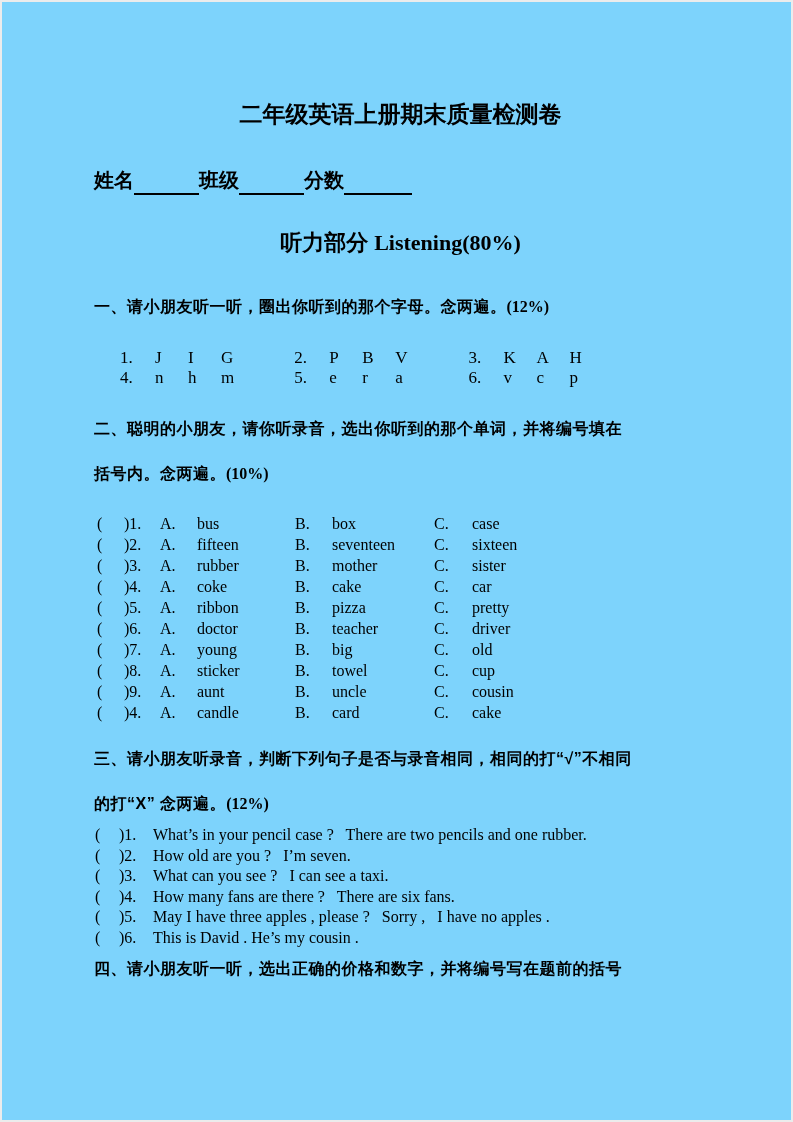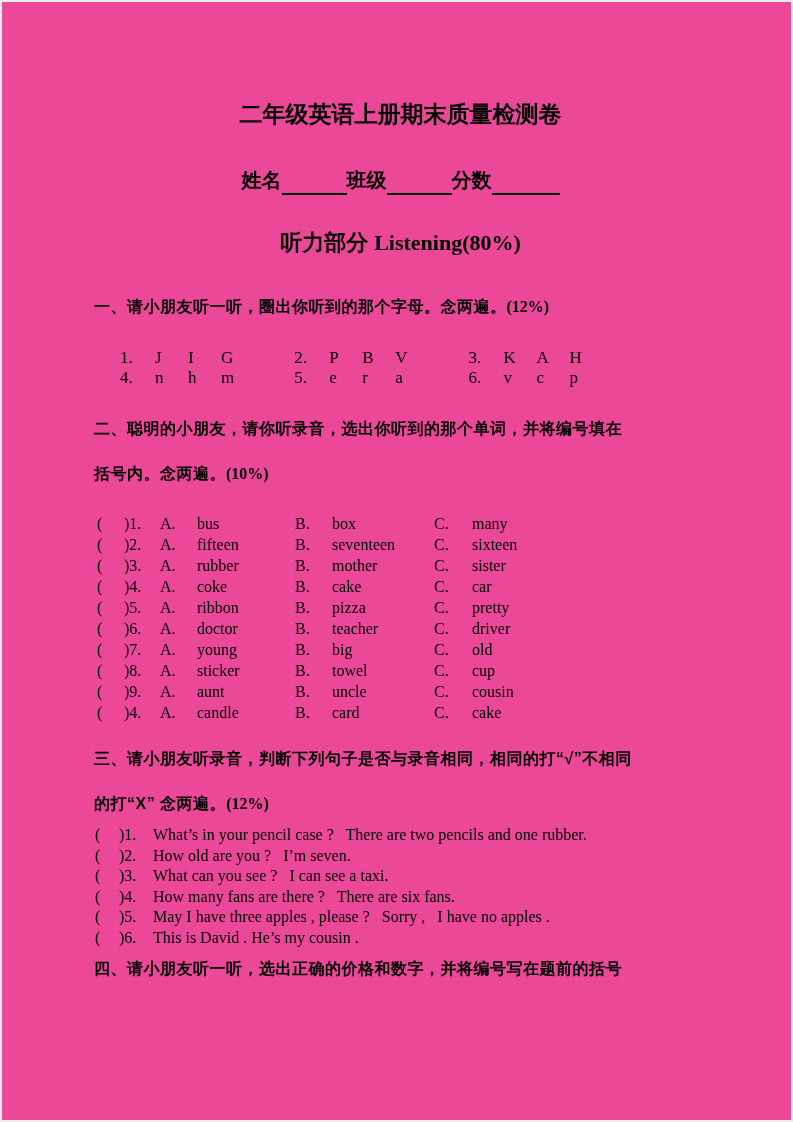--- a/index.html
+++ b/index.html
@@ -1,38 +1,37 @@
 <!DOCTYPE html>
 <html><head>
 <meta charset="utf-8">
 <style>
   html,body { margin:0; padding:0; background:#9e9e9e; }
   .page {
     position:relative;
     width:793px; height:1122px;
     margin:0 auto;
-    background:#ec4899;
+    background:#7dd3fc;
     color:#000;
     box-sizing:border-box;
     padding:95px 84px 0 92px;
     overflow:hidden;
     border:2px solid #ececec;
     font-family:"Liberation Sans", sans-serif;
   }
   .cn-bold { font-family:"Liberation Sans", sans-serif; font-weight:bold; }
 
   .title {
     text-align:center;
     font-size:23px; line-height:34px; font-weight:bold;
     white-space:nowrap;
   }
 
   .name-line {
     margin-top:34px;
-    text-align:center;
     font-size:20px; line-height:30px; font-weight:bold;
     white-space:nowrap;
   }
   .blank {
     display:inline-block;
     border-bottom:2px solid #000;
     height:20px;
     vertical-align:bottom;
   }
   .blank.w1 { width:65px; } .blank.w2 { width:65px; } .blank.w3 { width:68px; }
@@ -126,21 +125,21 @@
 
   <div class="s2-list">
     <div class="s2-row">
         <span>(</span>
         <span>)1.</span>
         <span>A.</span>
         <span>bus</span>
         <span>B.</span>
         <span>box</span>
         <span>C.</span>
-        <span>many</span>
+        <span>case</span>
       </div>
     <div class="s2-row">
         <span>(</span>
         <span>)2.</span>
         <span>A.</span>
         <span>fifteen</span>
         <span>B.</span>
         <span>seventeen</span>
         <span>C.</span>
         <span>sixteen</span>

